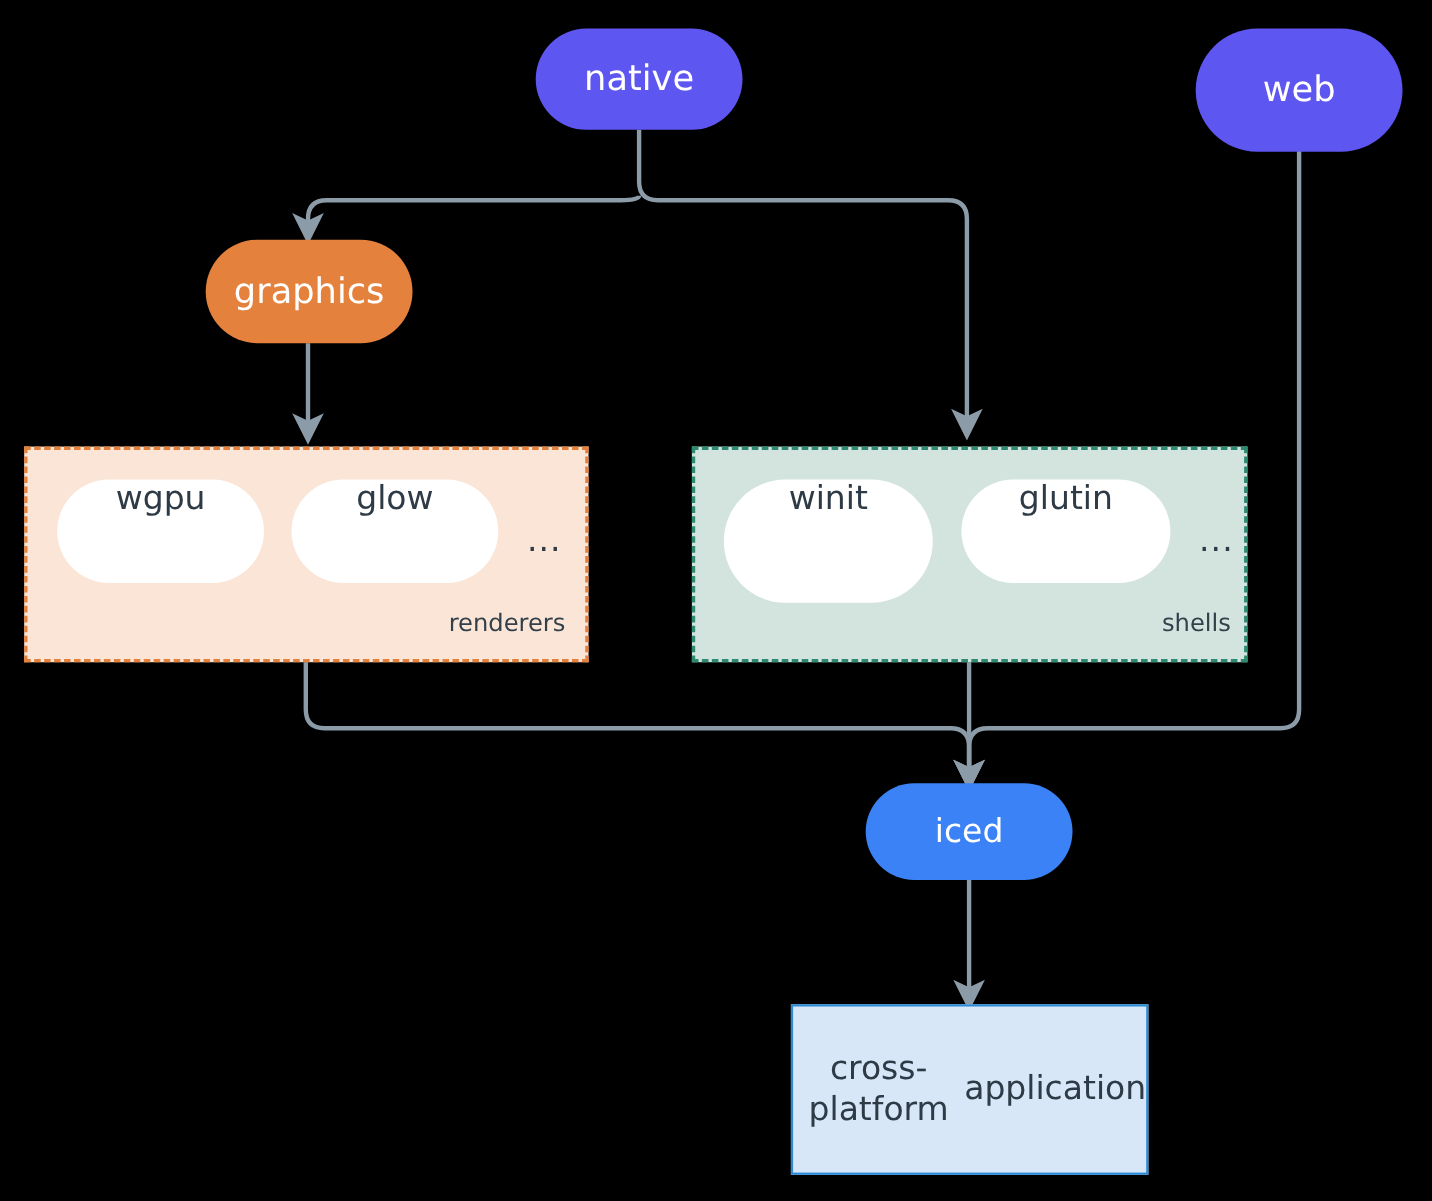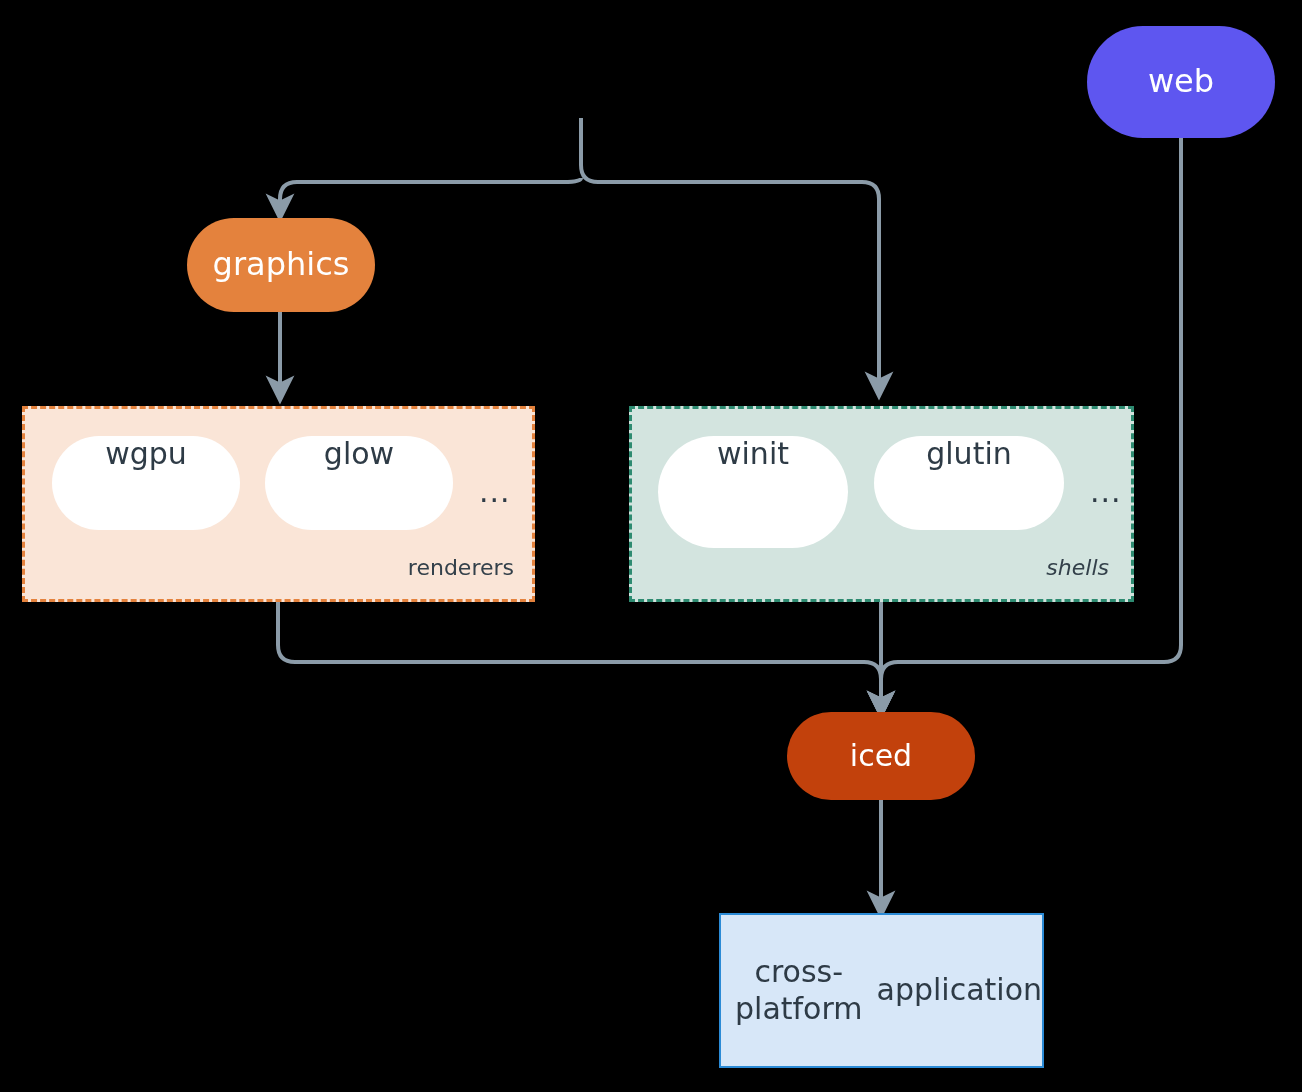--- a/index.html
+++ b/index.html
@@ -39,21 +39,21 @@
     background: #5E56F0;
     color: #ffffff;
     font-size: 32px;
   }
   .node-graphics {
     background: #E4823D;
     color: #ffffff;
     font-size: 32px;
   }
   .node-iced {
-    background: #c2410c;
+    background: #3b82f6;
     color: #ffffff;
     font-size: 30px;
   }
   .node-app {
     background: #D7E7F8;
     color: #2E3B46;
     border: 2px solid #2B8BD6;
     font-size: 30px;
   }
   .group {
@@ -115,20 +115,23 @@
 
     <path d="M1181,118 L1181,645 Q1181,662 1164,662 L898,662 Q881,662 881,679 L881,705" fill="none" stroke="#8B9BA8" stroke-width="4" marker-end="url(#arrowhead)"></path>
 
     <path d="M278,602 L278,645 Q278,662 295,662 L864,662 Q881,662 881,679 L881,705" fill="none" stroke="#8B9BA8" stroke-width="4" marker-end="url(#arrowhead)"></path>
 
     <path d="M881,602 L881,705" fill="none" stroke="#8B9BA8" stroke-width="4" marker-end="url(#arrowhead)"></path>
 
     <path d="M881,800 L881,905" fill="none" stroke="#8B9BA8" stroke-width="4" marker-end="url(#arrowhead)"></path>
   </svg>
 
+  <div class="node pill node-native" style="left:487px; top:26px; width:188px; height:92px;">
+    <span>native</span>
+  </div>
 
   <div class="node pill node-web" style="left:1087px; top:26px; width:188px; height:112px;">
     <span>web</span>
   </div>
 
   <div class="node pill node-graphics" style="left:187px; top:218px; width:188px; height:94px;justify-content:center;">
     <span>graphics</span>
   </div>
 
   <div class="group group-renderers" style="left:22px; top:406px; width:513px; height:196px;">
@@ -143,21 +146,21 @@
   </div>
 
   <div class="group group-shells" style="left:629px; top:406px; width:505px; height:196px;">
     <div class="leaf" style="left:26px; top:27px; width:190px; height:112px;">
       <span>winit</span>
     </div>
     <div class="leaf" style="left:242px; top:27px; width:190px; height:94px;">
       <span>glutin</span>
     </div>
     <span class="ellipsis" style="left:458px; top:68px;">...</span>
-    <span class="group-label" style="right:22px; bottom:20px;font-style:italic;">shells</span>
+    <span class="group-label" style="right:12px; bottom:20px;">shells</span>
   </div>
 
   <div class="node pill node-iced" style="left:787px; top:712px; width:188px; height:88px;">
     <span>iced</span>
   </div>
 
   <div class="node node-app" style="left:719px; top:913px; width:325px; height:155px;">
     <span class="app-line">cross-platform</span>
     <span class="app-line">application</span>
   </div>

